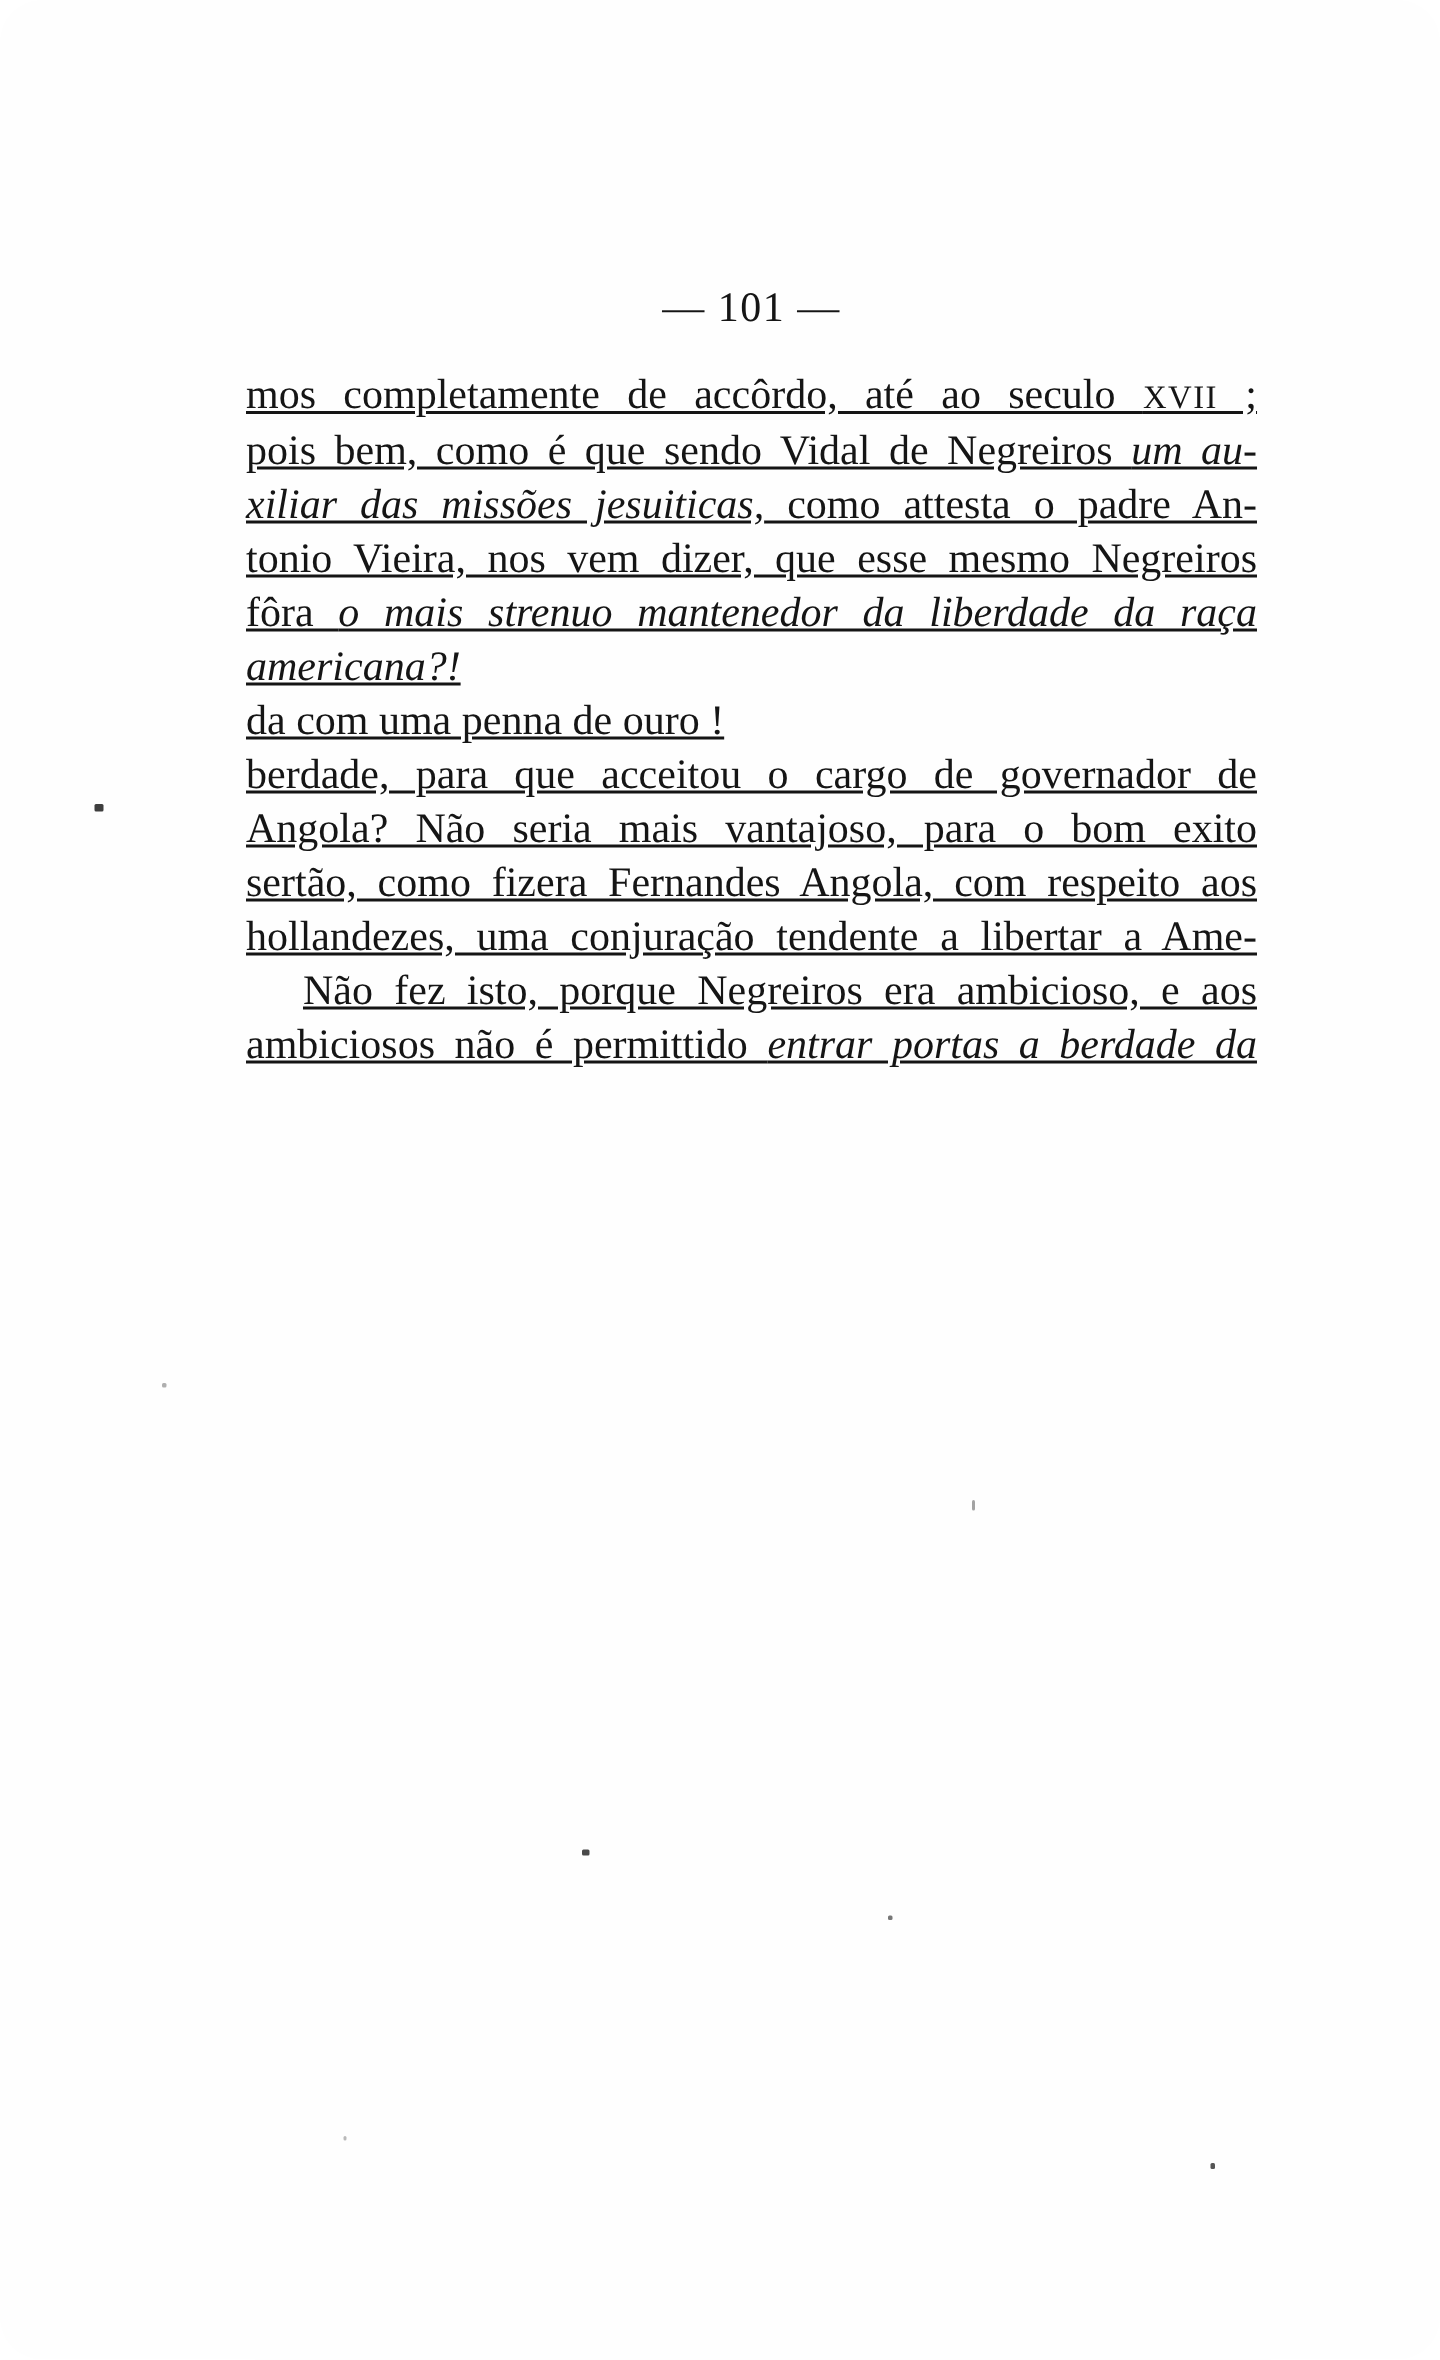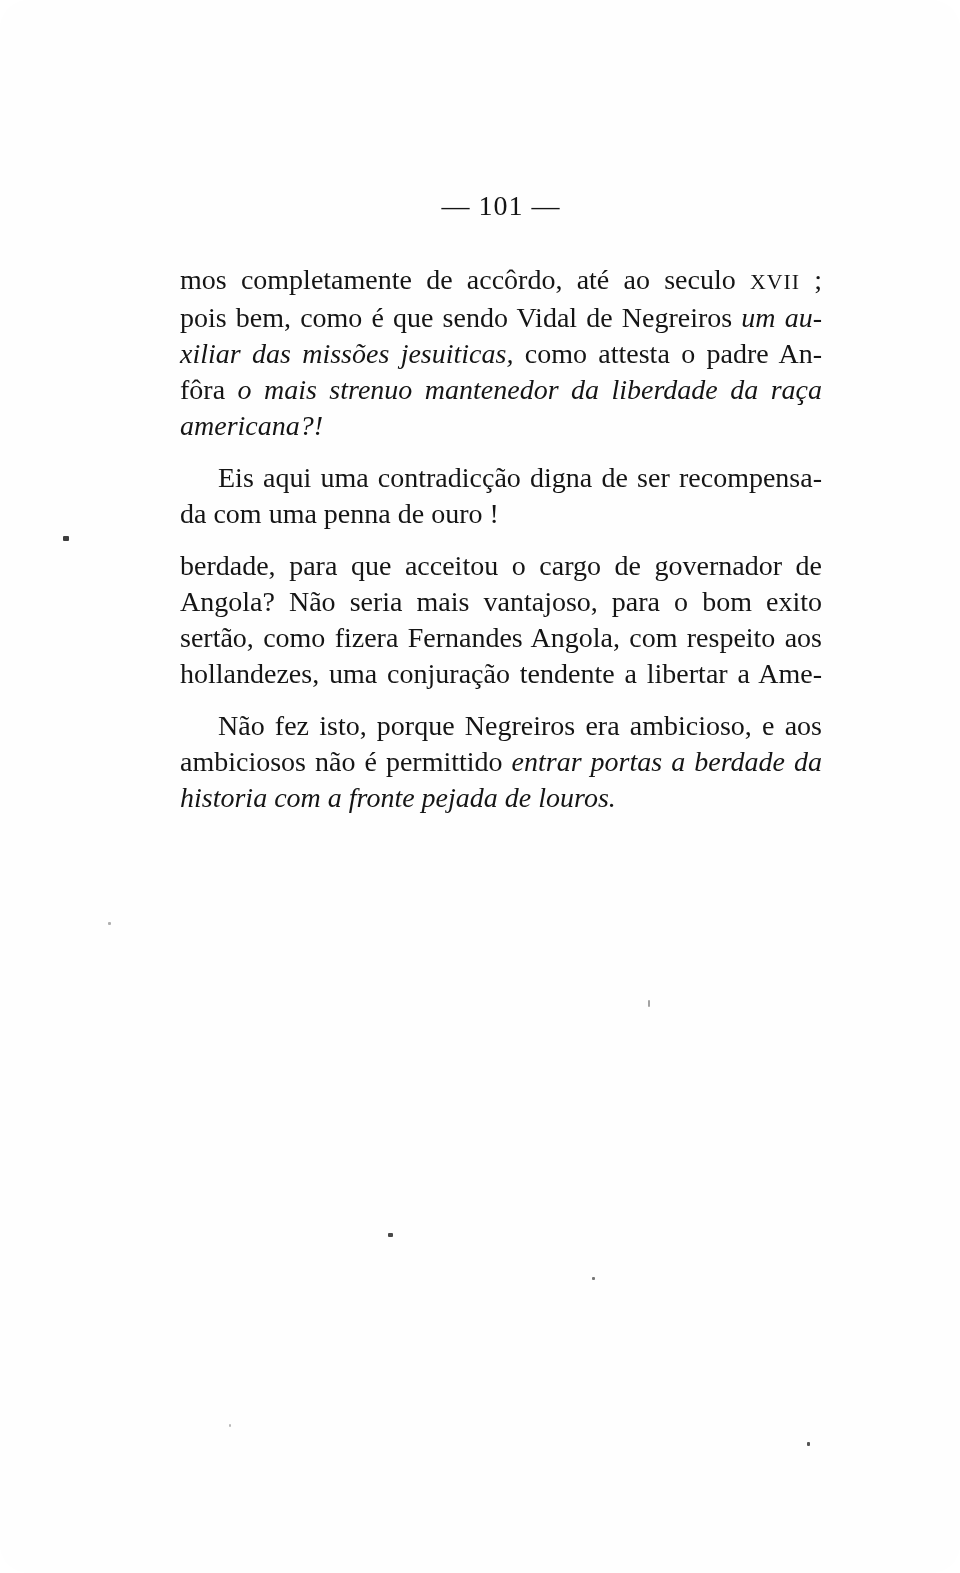--- a/index.html
+++ b/index.html
@@ -32,21 +32,21 @@
     white-space: nowrap;
   }
   .text-block {
     position: absolute;
     left: 164px;
     top: 246px;
     width: 674px;
     font-size: 28px;
     line-height: 36px;
   }
-  .paragraph { margin: 16px; }
+  .paragraph { margin: 0; text-decoration: underline; }
   .line {
     text-align: justify;
     text-align-last: justify;
     white-space: normal;
   }
   .line.end {
     text-align-last: left;
   }
   .line.ind {
     text-indent: 38px;
@@ -65,37 +65,36 @@
 </head>
 <body>
 
 <div class="scan-page">
   <div class="page-number">— 101 —</div>
   <div class="text-block" id="text-block">
       <div class="paragraph">
         <div class="line"><span class="seg r">mos completamente de accôrdo, até ao seculo </span><span class="seg sc">XVII</span><span class="seg r"> ;</span></div>
         <div class="line"><span class="seg r">pois bem, como é que sendo Vidal de Negreiros </span><span class="seg i">um au-</span></div>
         <div class="line"><span class="seg i">xiliar das missões jesuiticas,</span><span class="seg r"> como attesta o padre An-</span></div>
+        <div class="line"><span class="seg r">tonio Vieira, nos vem dizer, que esse mesmo Negreiros</span></div>
         <div class="line"><span class="seg r">fôra </span><span class="seg i">o mais strenuo mantenedor da liberdade da raça</span></div>
         <div class="line end"><span class="seg i">americana?!</span></div>
       </div>
       <div class="paragraph">
-        <div class="line ind"><span class="seg r">Eis aqui uma contradicção digna de ser recompensa-</span></div>
         <div class="line end"><span class="seg r">da com uma penna de ouro !</span></div>
       </div>
       <div class="paragraph">
         <div class="line"><span class="seg r">berdade, para que acceitou o cargo de governador de</span></div>
         <div class="line"><span class="seg r">Angola? Não seria mais vantajoso, para o bom exito</span></div>
         <div class="line"><span class="seg r">sertão, como fizera Fernandes Angola, com respeito aos</span></div>
         <div class="line"><span class="seg r">hollandezes, uma conjuração tendente a libertar a Ame-</span></div>
       </div>
       <div class="paragraph">
         <div class="line ind"><span class="seg r">Não fez isto, porque Negreiros era ambicioso, e aos</span></div>
         <div class="line"><span class="seg r">ambiciosos não é permittido </span><span class="seg i">entrar portas a berdade da</span></div>
-        <div class="line end"><span class="seg i">historia com a fronte pejada de louros.</span></div>
       </div>
     </div>
   <div id="specks">
       <div class="speck" style="left: 63px; top: 536px; width: 6px; height: 5px; opacity: 0.85;"></div>
       <div class="speck" style="left: 108px; top: 922px; width: 3px; height: 3px; opacity: 0.35;"></div>
       <div class="speck" style="left: 648px; top: 1000px; width: 2px; height: 7px; opacity: 0.4;"></div>
       <div class="speck" style="left: 388px; top: 1233px; width: 5px; height: 4px; opacity: 0.8;"></div>
       <div class="speck" style="left: 592px; top: 1277px; width: 3px; height: 3px; opacity: 0.6;"></div>
       <div class="speck" style="left: 229px; top: 1424px; width: 2px; height: 3px; opacity: 0.3;"></div>
       <div class="speck" style="left: 807px; top: 1442px; width: 3px; height: 4px; opacity: 0.75;"></div>

